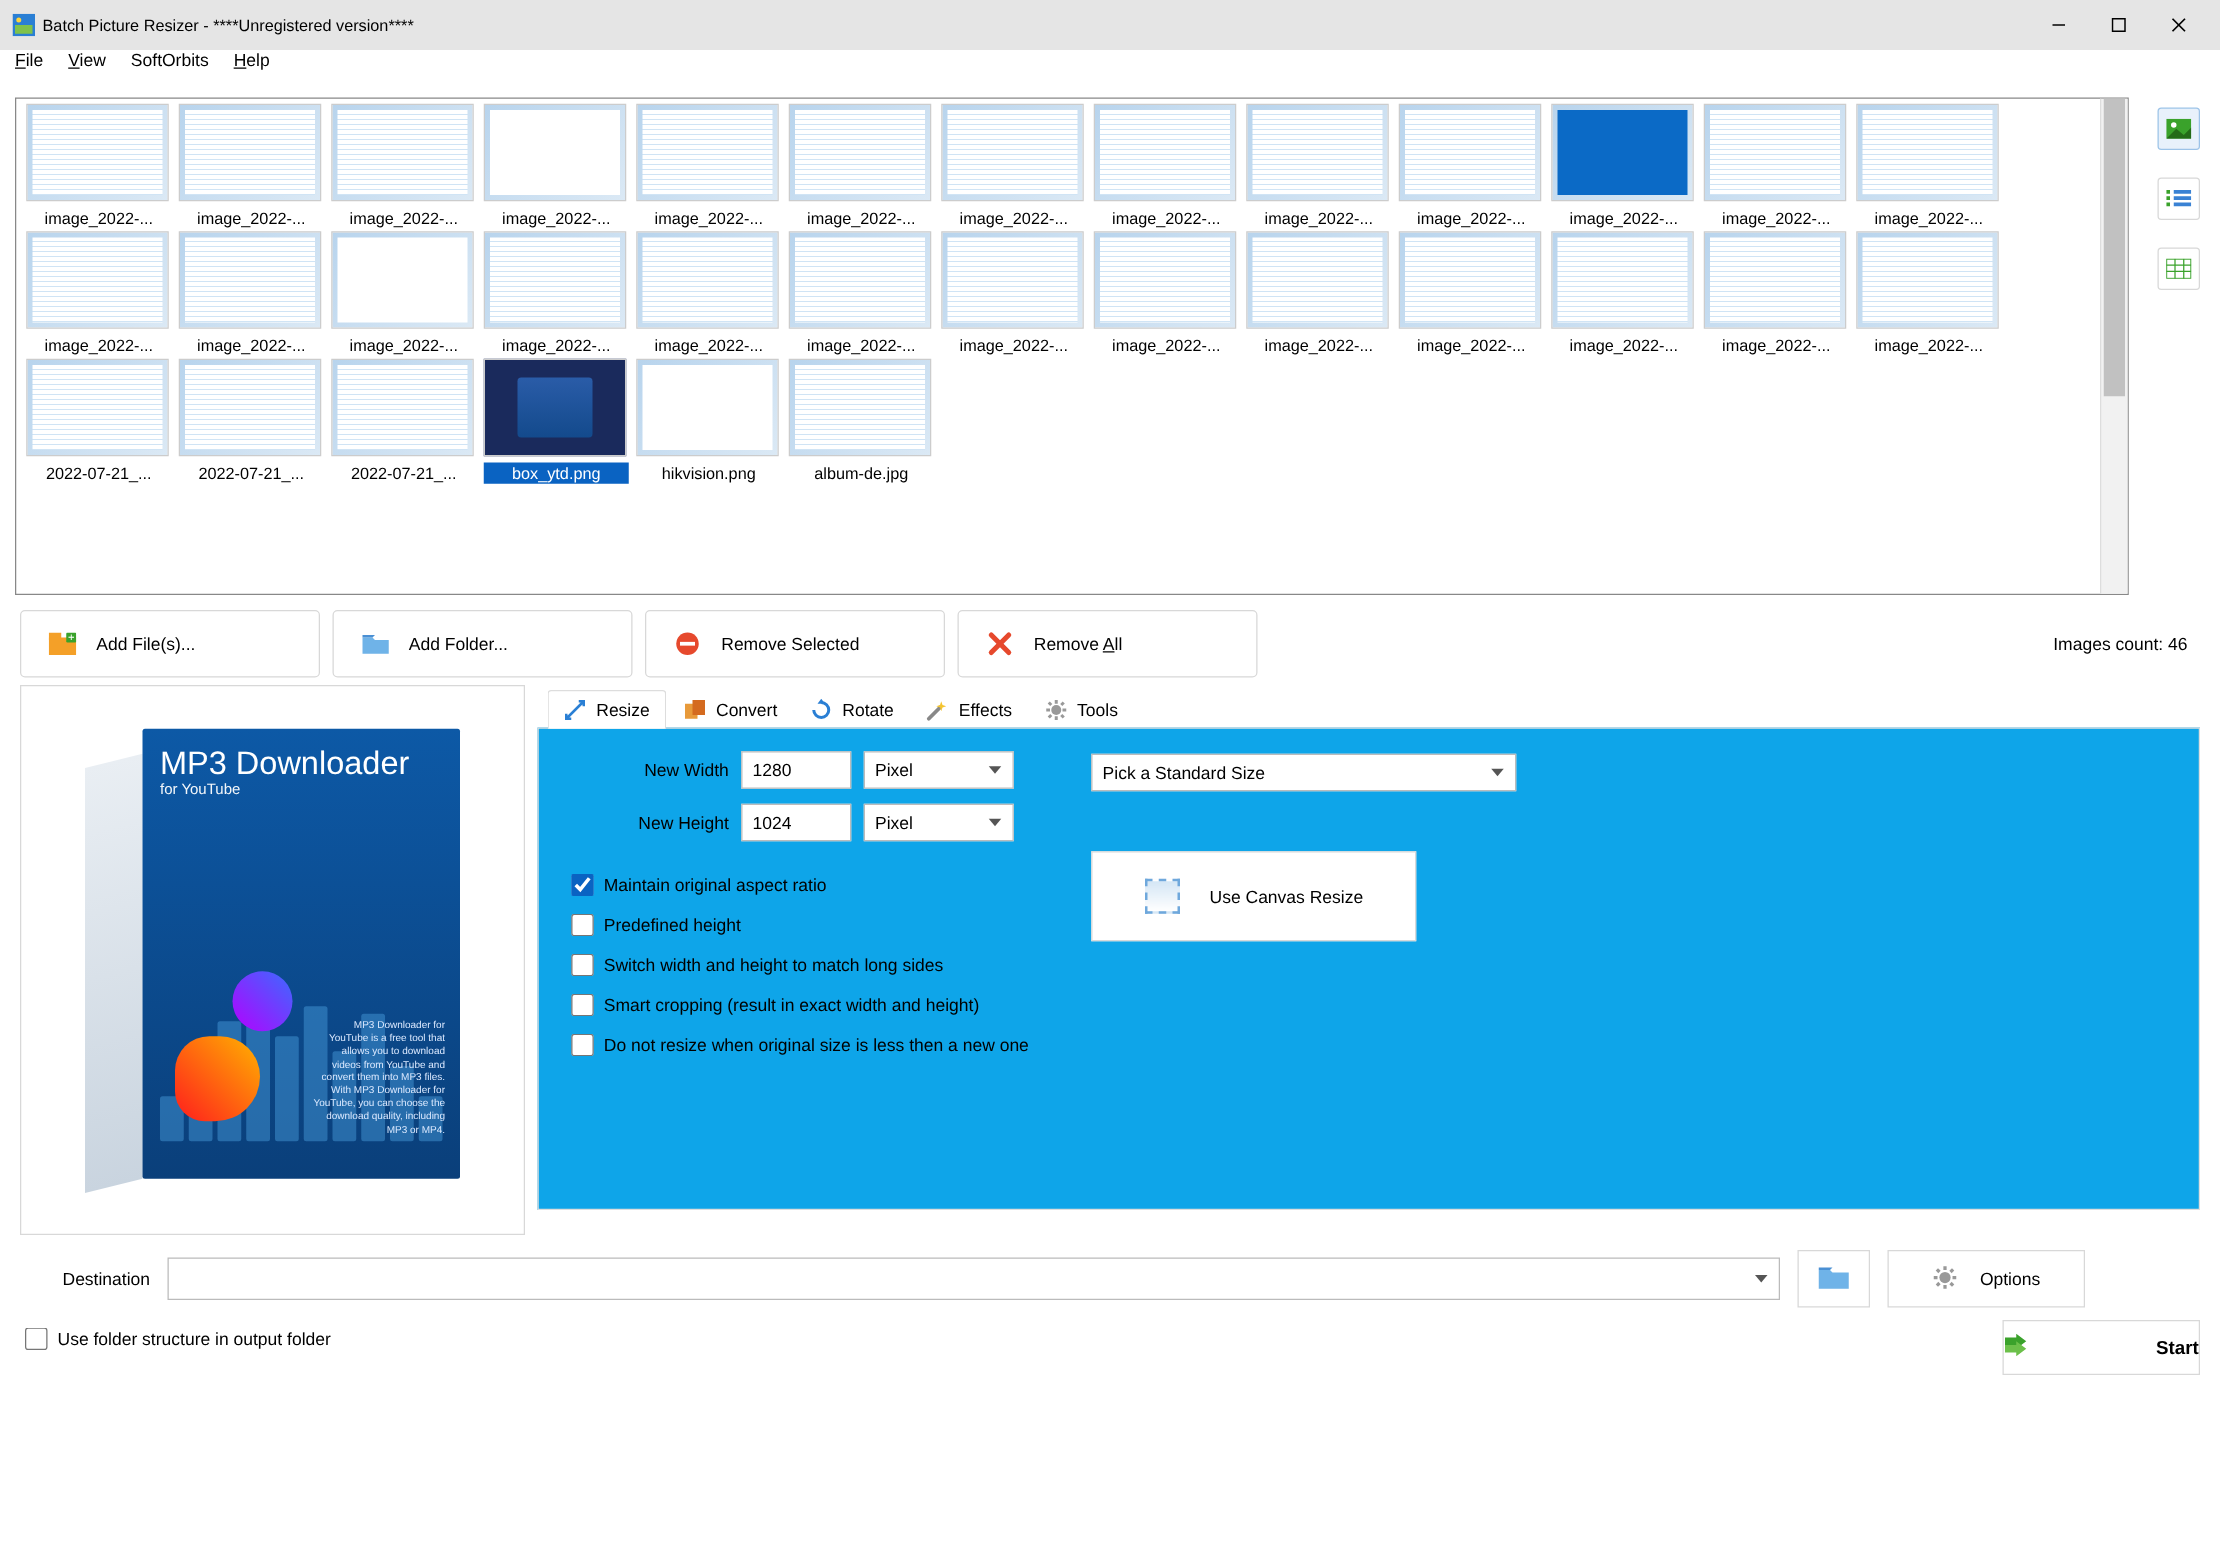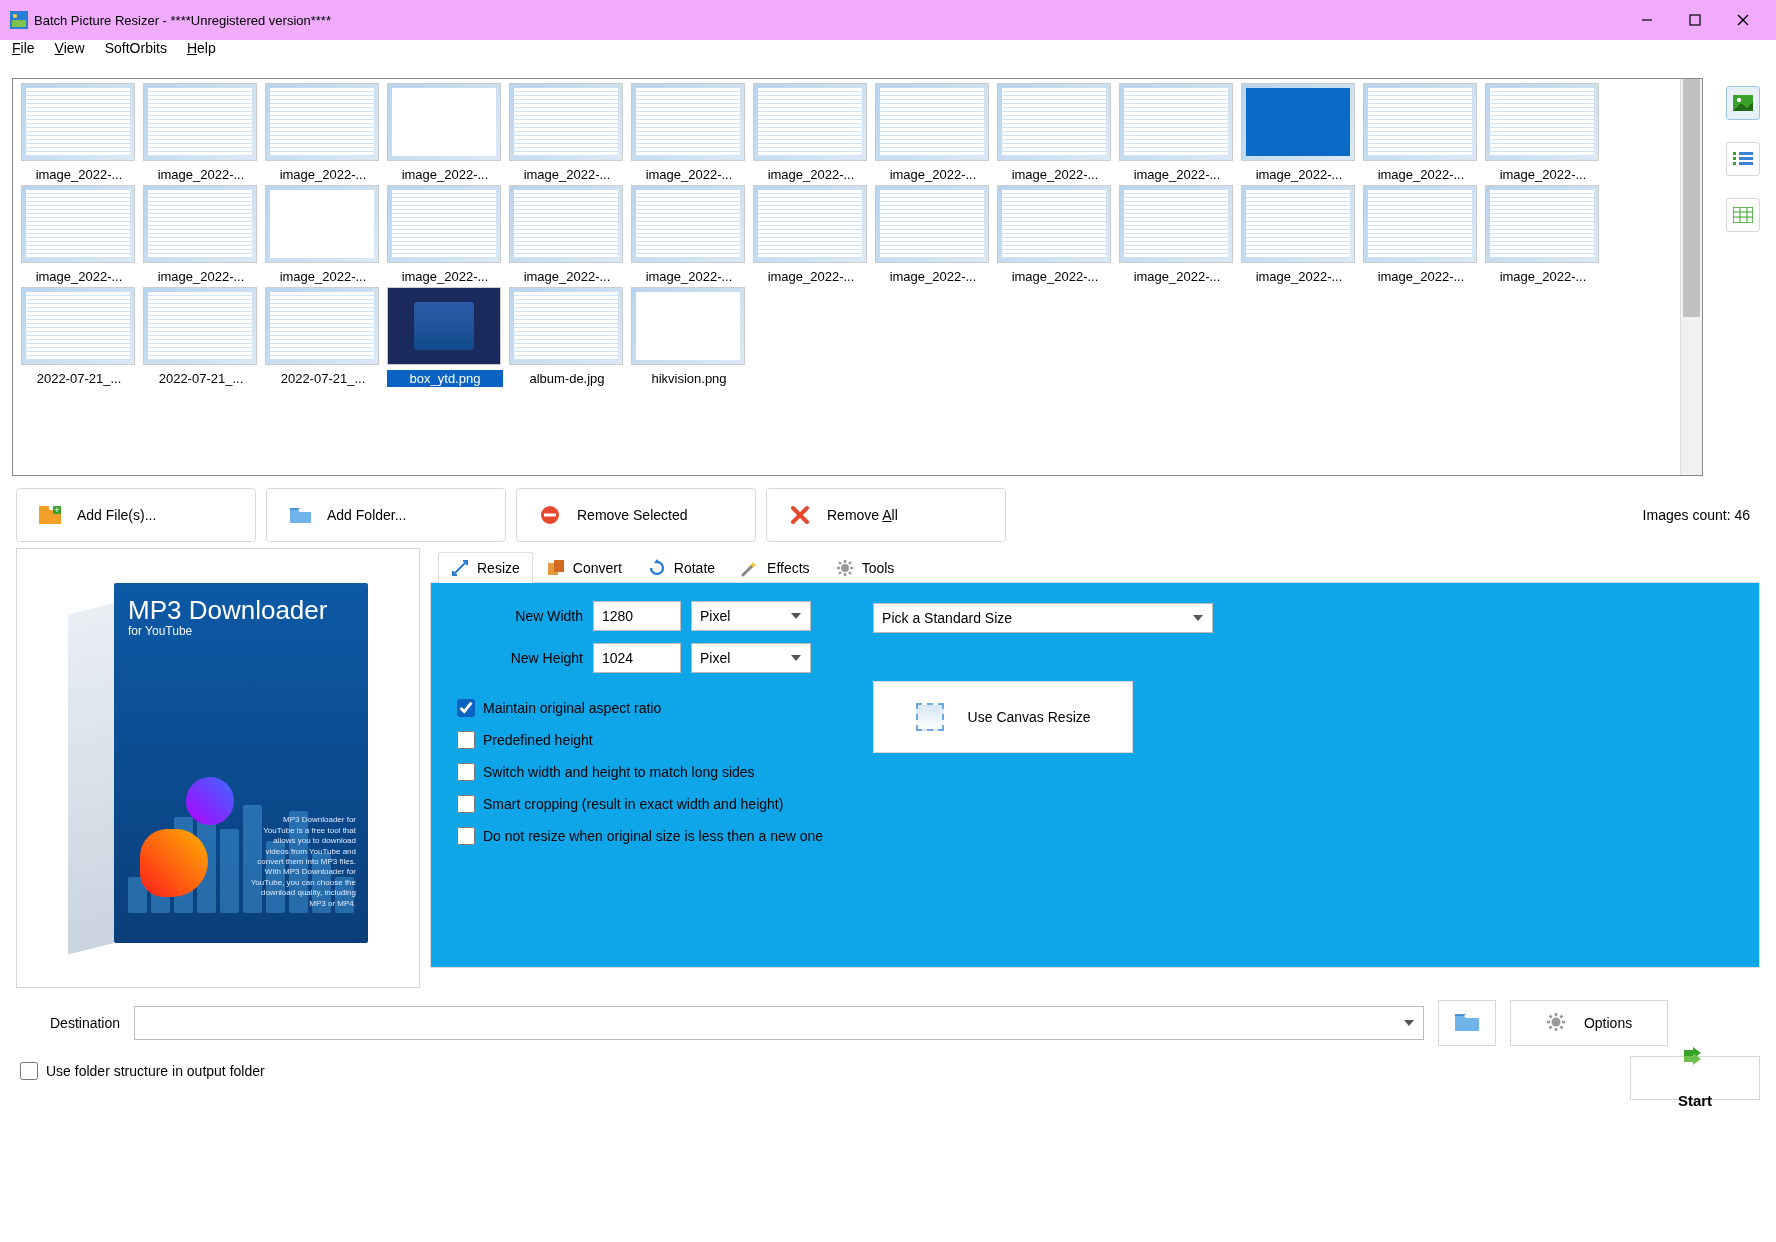--- a/index.html
+++ b/index.html
@@ -1,17 +1,17 @@
 <!DOCTYPE html>
 <html><head>
 <meta charset="utf-8">
 <style>
 * { box-sizing: border-box; margin: 0; padding: 0; font-family: 'Segoe UI', Tahoma, sans-serif; }
 body { background: #fff; font-size: 13px; color: #000; overflow: hidden; width: 1776px; height: 1242px; }
-.titlebar { height: 40px; display: flex; align-items: center; padding: 0 10px; background: #f0abfc; }
+.titlebar { height: 40px; display: flex; align-items: center; padding: 0 10px; background: #e5e5e5; }
 .titlebar .app-icon { width: 18px; height: 18px; margin-right: 6px; }
 .titlebar .title { font-size: 13px; flex: 1; }
 .titlebar .wc { display: flex; gap: 2px; }
 .titlebar .wc .btn { width: 46px; height: 32px; display: flex; align-items: center; justify-content: center; cursor: pointer; }
 .menubar { height: 28px; display: flex; align-items: flex-start; gap: 20px; padding: 0 12px; font-size: 14px; }
 .menubar .m { cursor: pointer; }
 .menubar .m u { text-decoration: underline; }
 .content { border: 1px solid #888; margin: 10px 12px 4px 12px; height: 398px; display: flex; }
 .thumbs-wrap { flex: 1; padding: 4px 0 4px 8px; display: flex; flex-direction: column; overflow: hidden; position: relative; }
 .thumbs { display: flex; flex-wrap: wrap; align-content: flex-start; gap: 2px 6px; }
@@ -70,21 +70,21 @@
 .col2 { padding-top:2px; }
 .std-size { width:340px; height:30px; }
 .canvas-btn { width:260px; height:72px; border:1px solid #d8d8d8; background:#fff; display:flex; align-items:center; justify-content:center; gap:24px; cursor:pointer; font-size:14px; margin-top:48px; }
 .canvas-btn .ci { width:28px; height:28px; border:2px dashed #6fa8dc; background:linear-gradient(#d4e6f5,#fff); }
 .dest-row { display:flex; align-items:center; gap:14px; padding: 12px 16px 2px 50px; }
 .dest-row .dlab { font-size:14px; }
 .dest-row .dsel { flex:1; max-width: 1290px; }
 .dest-row .sqbtn { width:58px; height:46px; border:1px solid #d8d8d8; background:#fff; display:flex; align-items:center; justify-content:center; cursor:pointer; }
 .dest-row .optbtn { width:158px; height:46px; border:1px solid #d8d8d8; background:#fff; display:flex; align-items:center; justify-content:center; gap:18px; cursor:pointer; font-size:14px; }
 .bottom { display:flex; align-items:center; padding:8px 16px 8px 20px; }
-.start-btn { margin-left:auto; width:130px; height:44px; border:1px solid #d8d8d8; background:#fff; display:flex; align-items:center; justify-content:center; gap:24px; cursor:pointer; font-weight:600; font-size:15px;flex-direction:column; }
+.start-btn { margin-left:auto; width:158px; height:44px; border:1px solid #d8d8d8; background:#fff; display:flex; align-items:center; justify-content:space-between; gap:24px; cursor:pointer; font-weight:600; font-size:15px; }
 .start-btn .arr { color:#3aa22b; }
 u.acc { text-decoration: underline; }
 </style>
 </head>
 <body>
 
 <div class="titlebar">
   <span class="app-icon">
     <svg viewBox="0 0 18 18">
         <rect width="18" height="18" fill="#2a7fd4"></rect>
@@ -238,26 +238,26 @@
           </div>
           <div class="thumb">
             <div class="img "></div>
             <div class="label">2022-07-21_...</div>
           </div>
           <div class="thumb selected">
             <div class="img box"></div>
             <div class="label">box_ytd.png</div>
           </div>
           <div class="thumb">
-            <div class="img "></div>
-            <div class="label">album-de.jpg</div>
-          </div>
-          <div class="thumb">
             <div class="img doc"></div>
             <div class="label">hikvision.png</div>
+          </div>
+          <div class="thumb">
+            <div class="img "></div>
+            <div class="label">album-de.jpg</div>
           </div>
         </div>
     </div>
     <div class="vscroll">
         <div class="track">
           <div class="th"></div>
         </div>
       </div>
   </div>
   <div class="side-tools">

